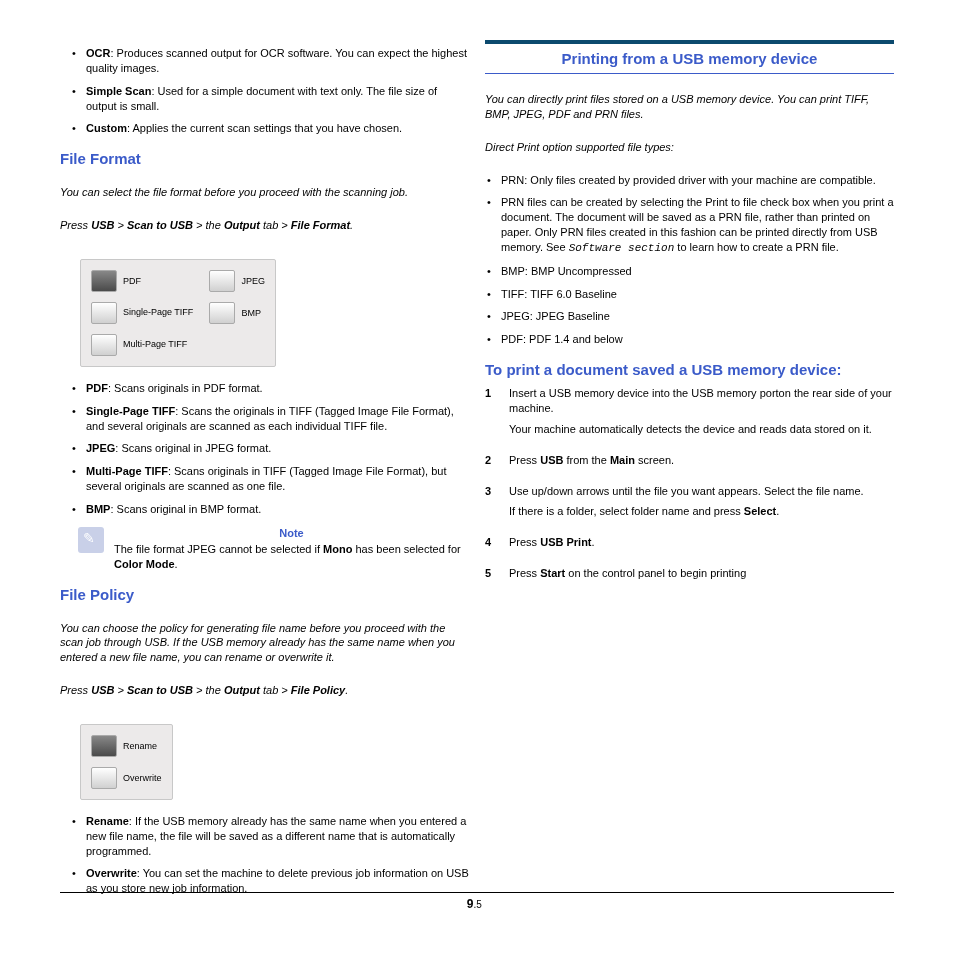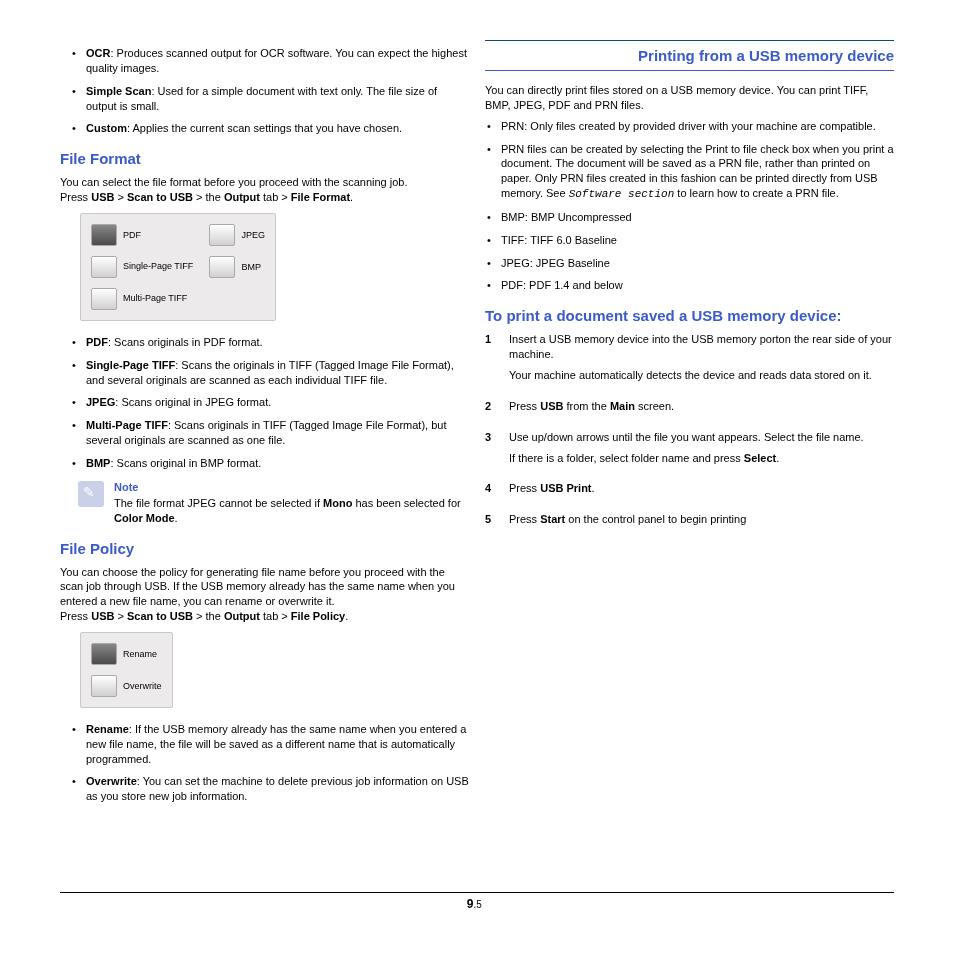--- a/index.html
+++ b/index.html
@@ -37,32 +37,33 @@
     position: absolute;
     left: -6px;
   }
   .h2 {
     color: #3b5bc9;
     font-size: 15px;
     font-weight: bold;
     margin: 14px 0 8px 0;
   }
   .h1-box {
-    text-align: right;
+    text-align: center;
     color: #3b5bc9;
     font-size: 15px;
     font-weight: bold;
     padding: 6px 0;
-    border-top: 1px solid #0c4a6e;
+    border-top: 4px solid #0c4a6e;
     border-bottom: 1px solid #3b5bc9;
     margin-bottom: 12px;
   }
   .body-text {
-    margin: 0 0;
-    line-height: 1.35;
+    margin: 18px 0;
+    line-height: 1.35;
+    font-style: italic;
   }
   .ui-panel {
     background: #eceaea;
     border: 1px solid #c8c8c8;
     border-radius: 2px;
     padding: 10px;
     margin: 8px 0 8px 20px;
     display: inline-block;
   }
   .ui-grid {
@@ -106,20 +107,21 @@
     top: 3px;
     left: 5px;
     color: #fff;
     font-size: 14px;
   }
   .note-title {
     color: #3b5bc9;
     font-weight: bold;
     font-size: 11px;
     margin-bottom: 3px;
+    text-align: center;
   }
   .note-body {
     line-height: 1.35;
   }
   .ol {
     list-style: none;
     padding: 0;
     margin: 8px 0;
   }
   .ol-item {
@@ -228,20 +230,21 @@
       <div class="bullet-item"><b>Rename</b>:  If the USB memory already has the same name when you entered a new file name, the file will be saved as a different name that is automatically programmed.</div>
       <div class="bullet-item"><b>Overwrite</b>: You can set the machine to delete previous job information on USB as you store new job information.</div>
     </div>
 
   </div>
 
   <div class="column">
 
     <div class="h1-box">Printing from a USB memory device</div>
     <div class="body-text">You can directly print files stored on a USB memory device. You can print TIFF, BMP, JPEG, PDF and PRN files.</div>
+    <div class="body-text">Direct Print option supported file types:</div>
 
     <div class="bullet-list" style="padding-left:8px;">
       <div class="bullet-item">PRN: Only files created by provided driver with your machine are compatible.</div>
       <div class="bullet-item">PRN files can be created by selecting the Print to file check box when you print a document. The document will be saved as a PRN file, rather than printed on paper. Only PRN files created in this fashion can be printed directly from USB memory. See <i>Software section</i> to learn how to create a PRN file.</div>
       <div class="bullet-item">BMP: BMP Uncompressed</div>
       <div class="bullet-item">TIFF: TIFF 6.0 Baseline</div>
       <div class="bullet-item">JPEG: JPEG Baseline</div>
       <div class="bullet-item">PDF: PDF 1.4 and below</div>
     </div>
 

